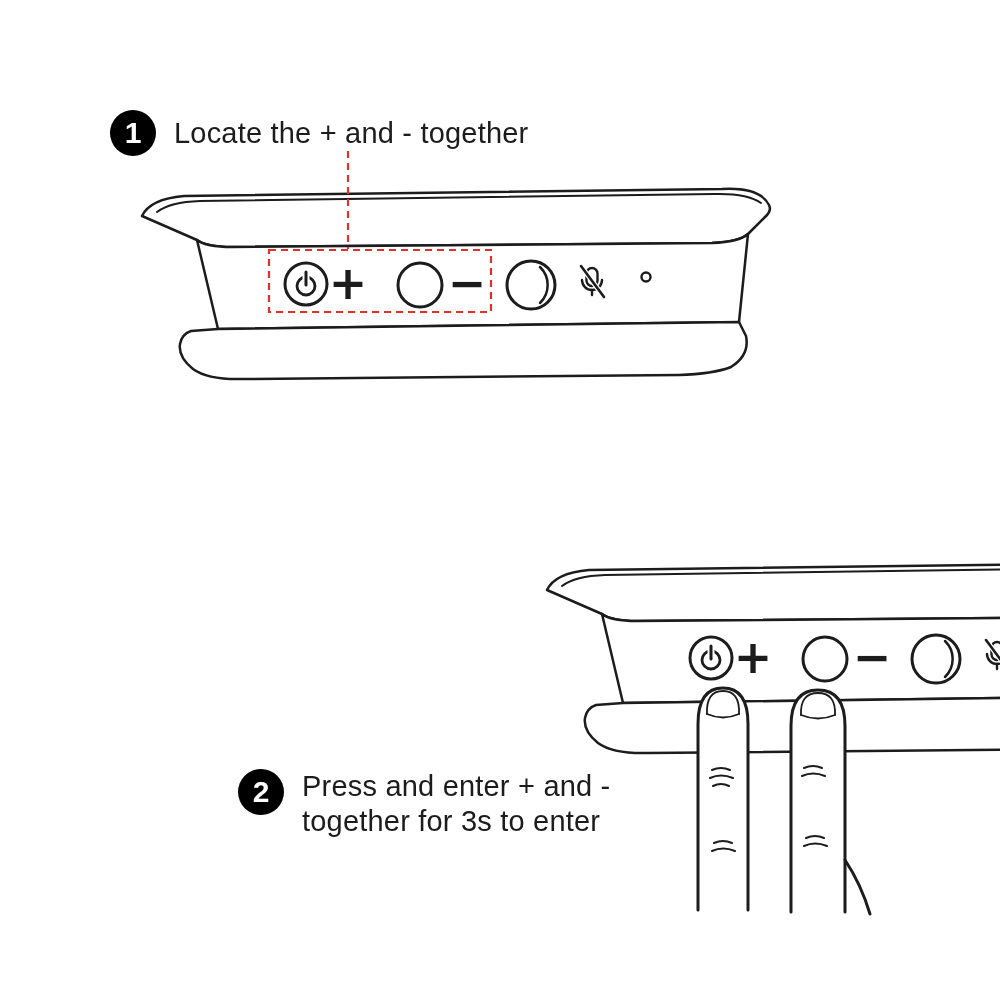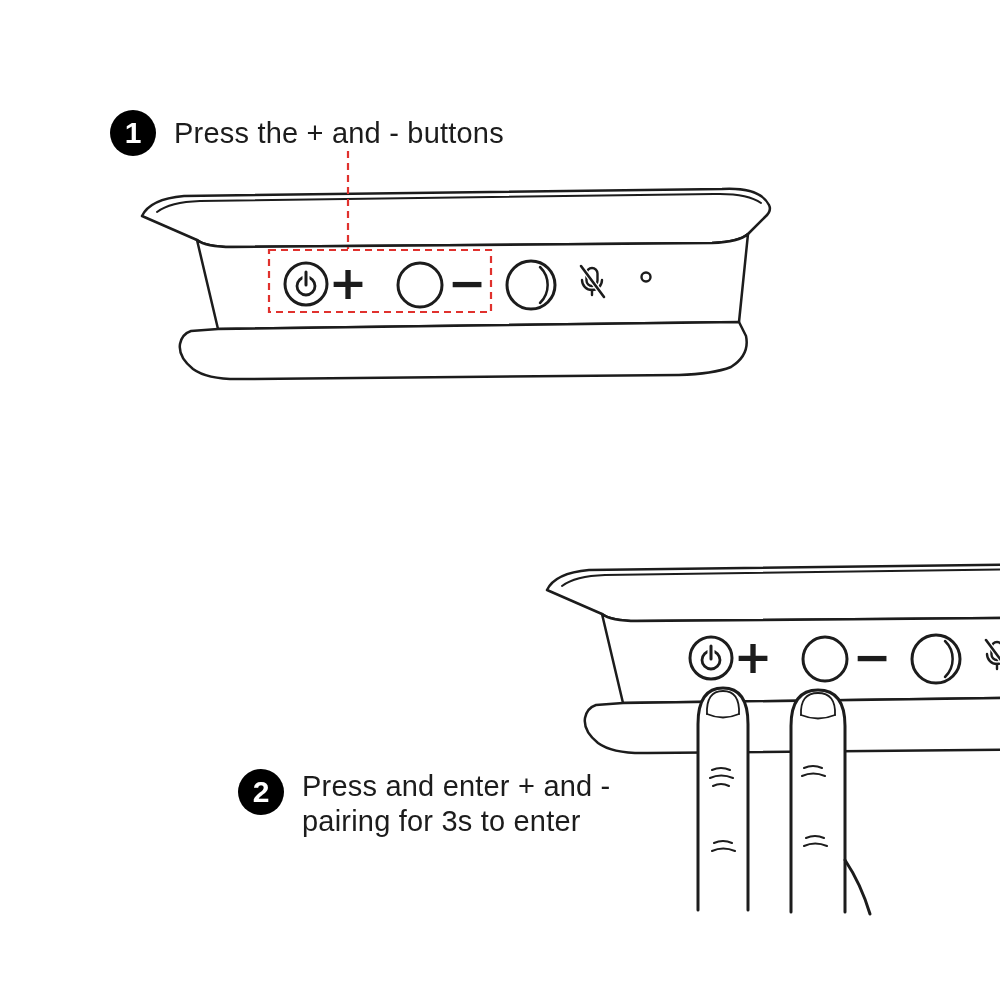--- a/index.html
+++ b/index.html
@@ -111,27 +111,27 @@
         <path stroke-width="3" d="M845,860 Q861,884 870,914"></path>
       </g>
     </g>
   </svg>
 
   <div class="step step1">
     <div class="step-badge">
       <span>1</span>
     </div>
     <div class="step-text">
-      <div>Press the + and - buttons</div>
+      <div>Locate the + and - together</div>
     </div>
   </div>
 
   <div class="step step2">
     <div class="step-badge">
       <span>2</span>
     </div>
     <div class="step-text">
       <div>Press and enter + and -</div>
-      <div>pairing for 3s to enter</div>
+      <div>together for 3s to enter</div>
     </div>
   </div>
 
 </div>
 
 </body></html>

